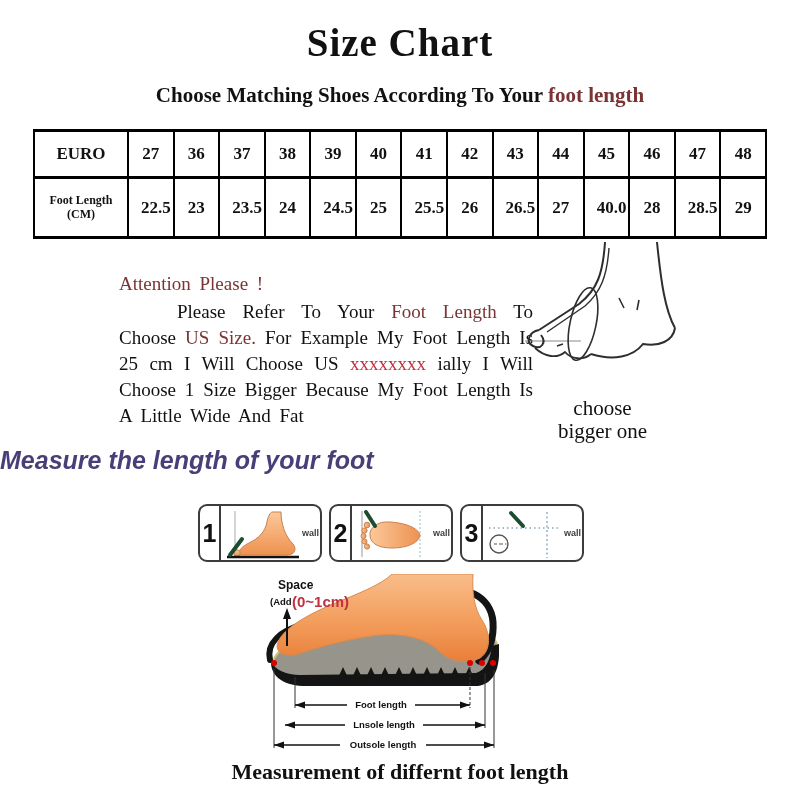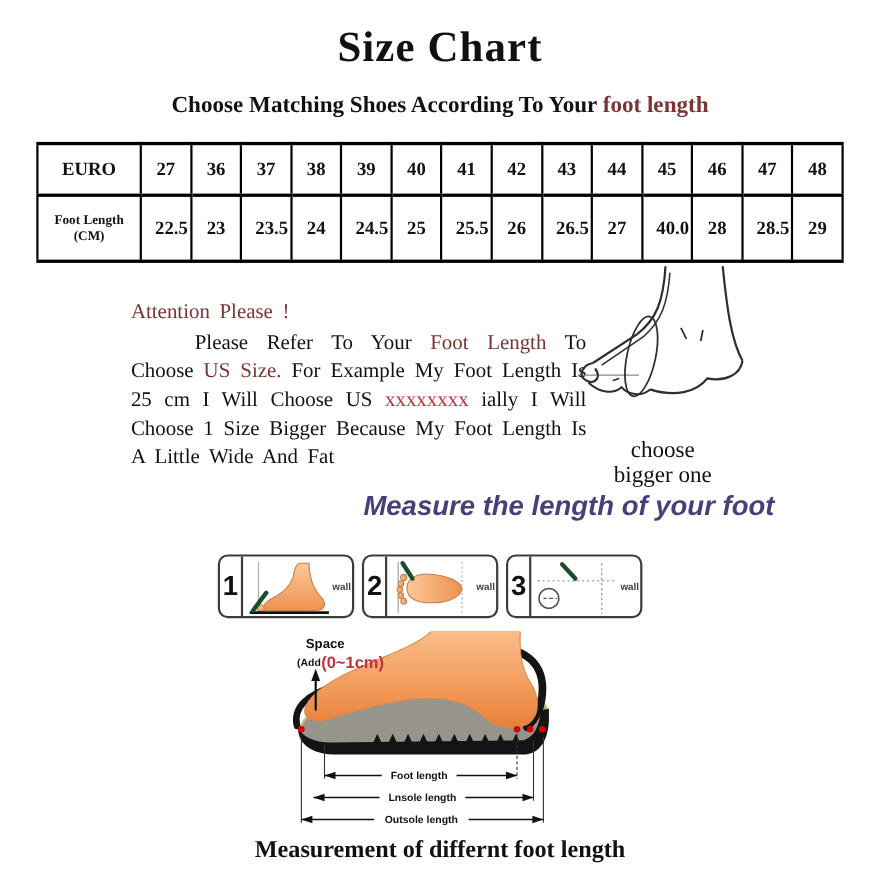--- a/index.html
+++ b/index.html
@@ -31,21 +31,21 @@
   #attention { top:255px; left:119px; width:414px; font-size:19px; line-height:26px;
                text-align:justify; word-spacing:4px; }
   #attention .head { text-align:left; margin-bottom:2px;margin-top:16px; }
   #attention .body { text-indent:58px; }
 
   
   #choose-note { top:397px; left:540px; width:125px; text-align:center;
                  font-size:21px; line-height:23px; }
 
   
-  #measure-heading { top:446px; left:16px; width:688px; text-align:right;
+  #measure-heading { top:446px; left:0; width:688px; text-align:left;
                      font-family:"Liberation Sans", sans-serif; font-style:italic;
                      font-weight:bold; font-size:25px; color:#4a3e78; }
 
   
   #panels { top:504px; left:198px; display:flex; gap:7px; }
   .panel { position:relative; width:124px; height:58px; border:2.5px solid #3c3c3c;
            border-radius:9px; background:#fff; }
   .panel-number { position:absolute; left:0; top:0; bottom:0; width:21px;
                   border-right:2px solid #3c3c3c; display:flex; align-items:center;
                   justify-content:center; font-family:"Liberation Sans",sans-serif;

